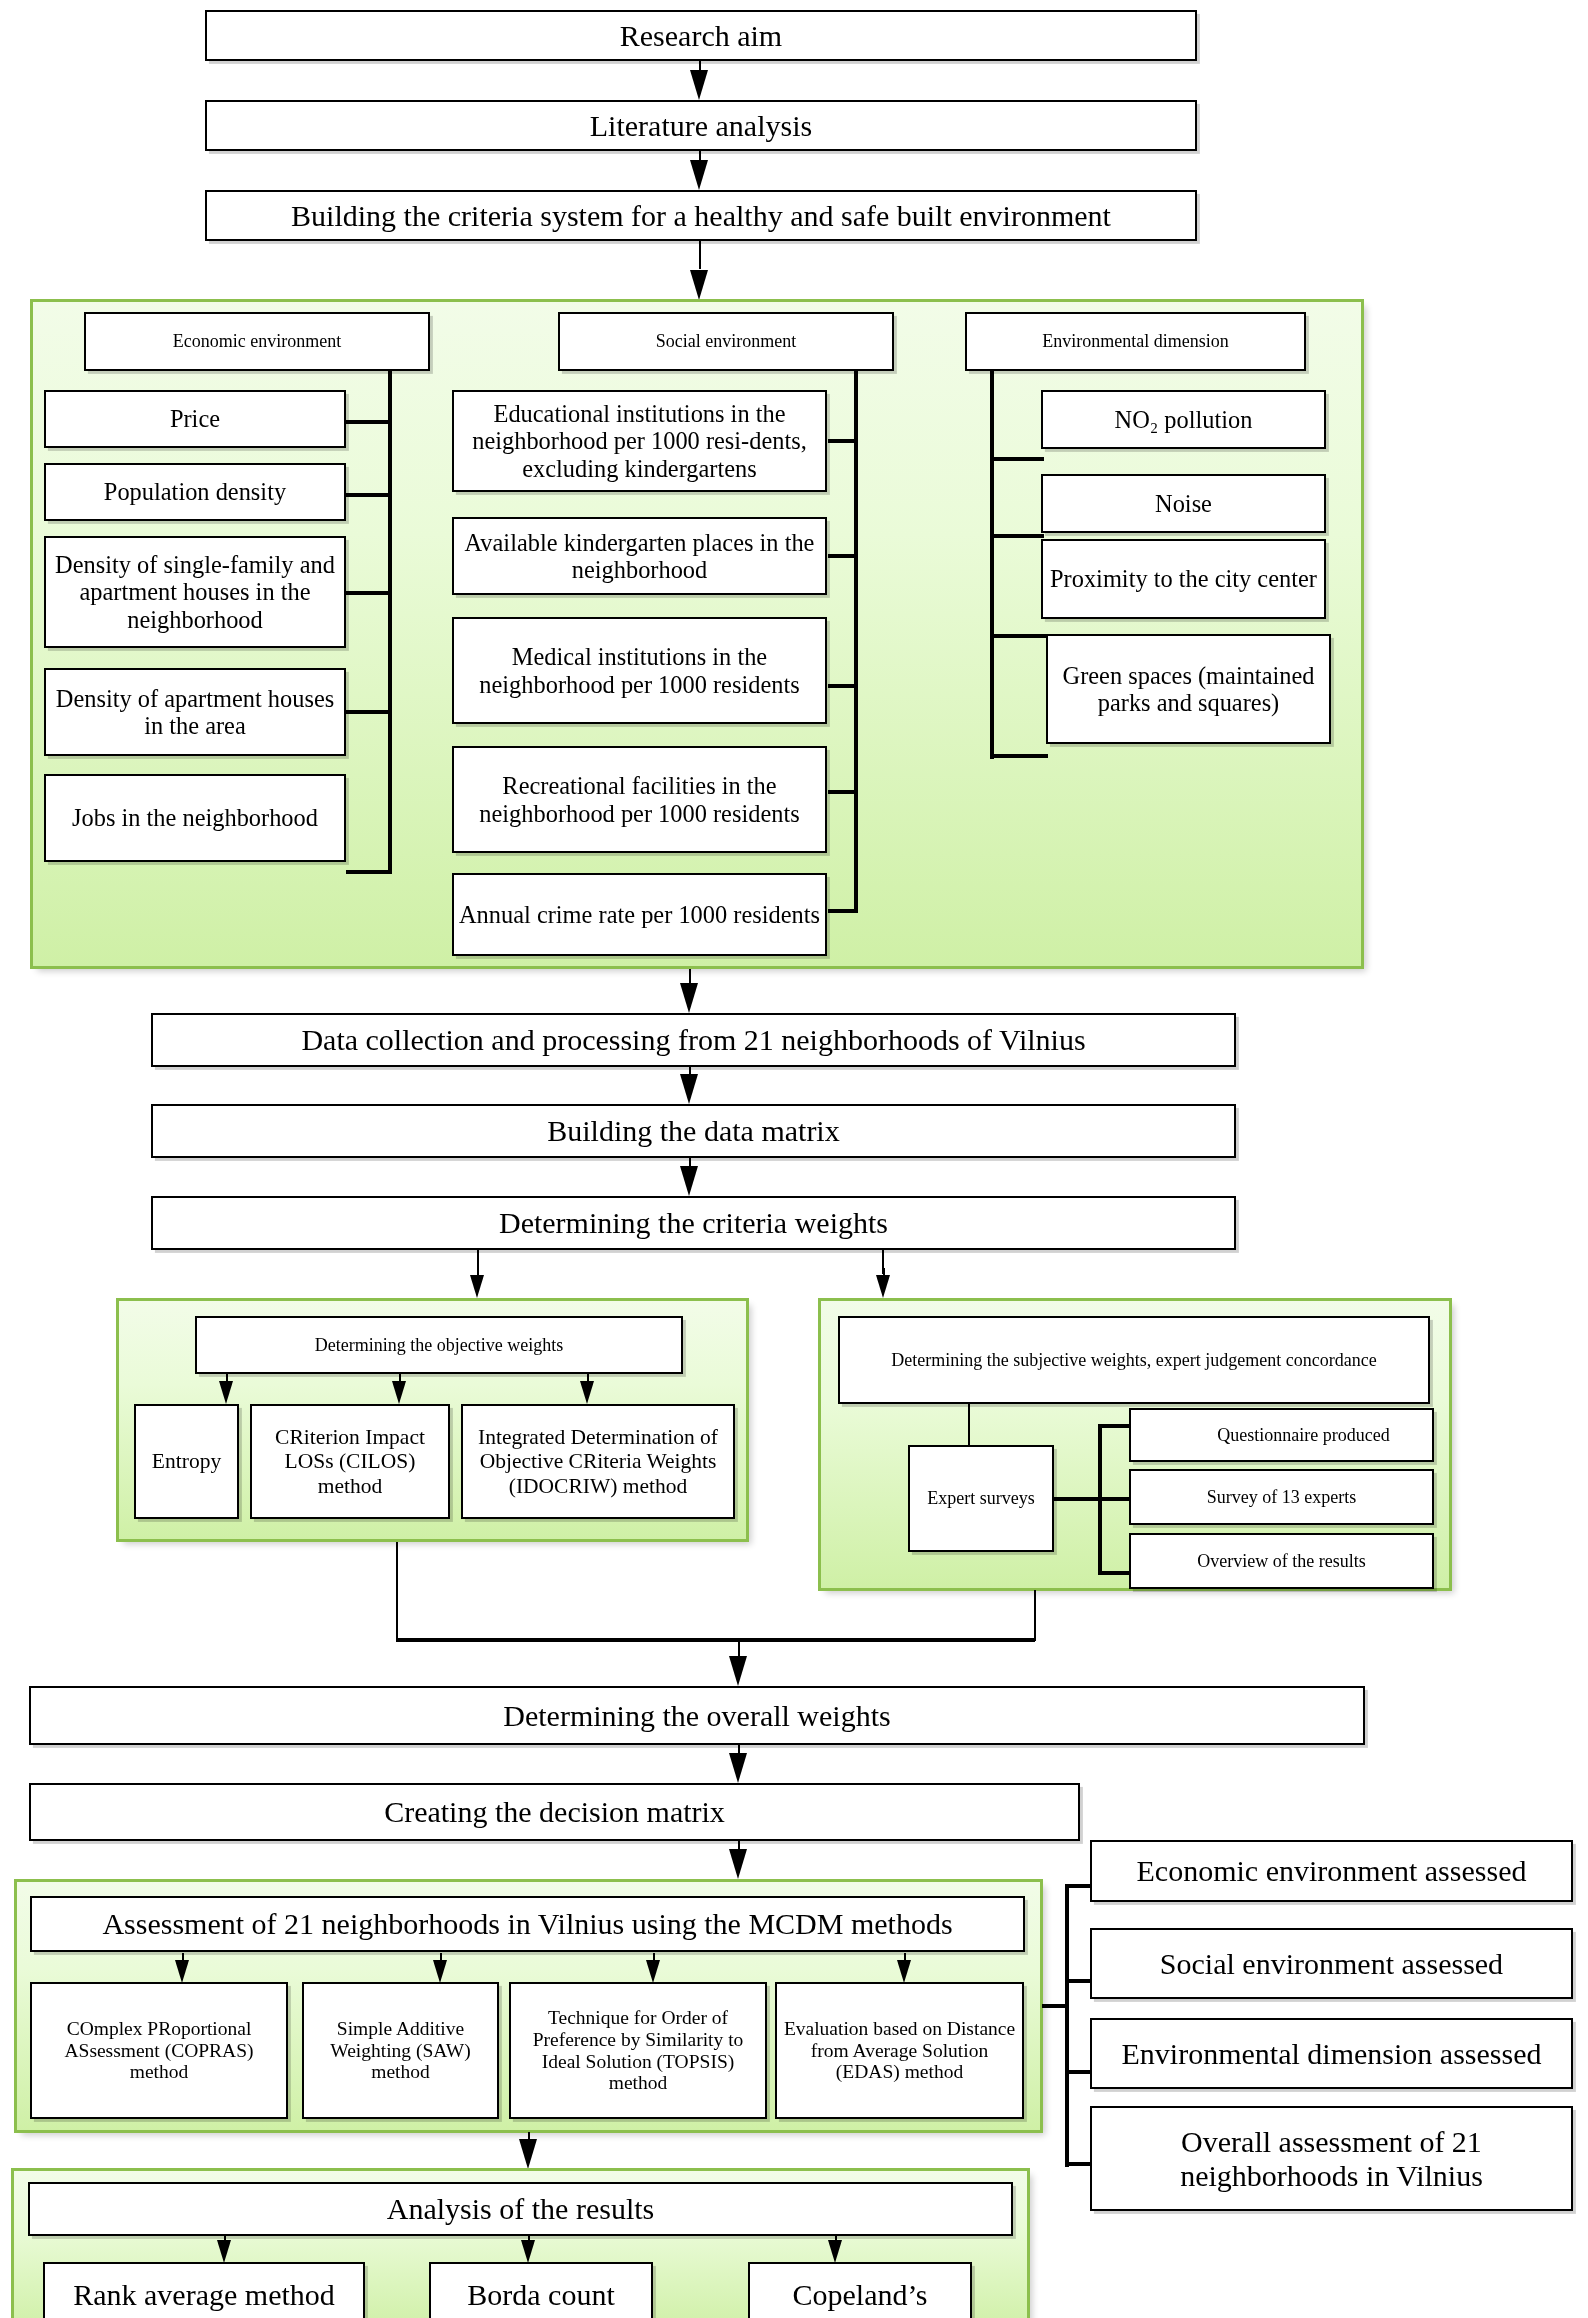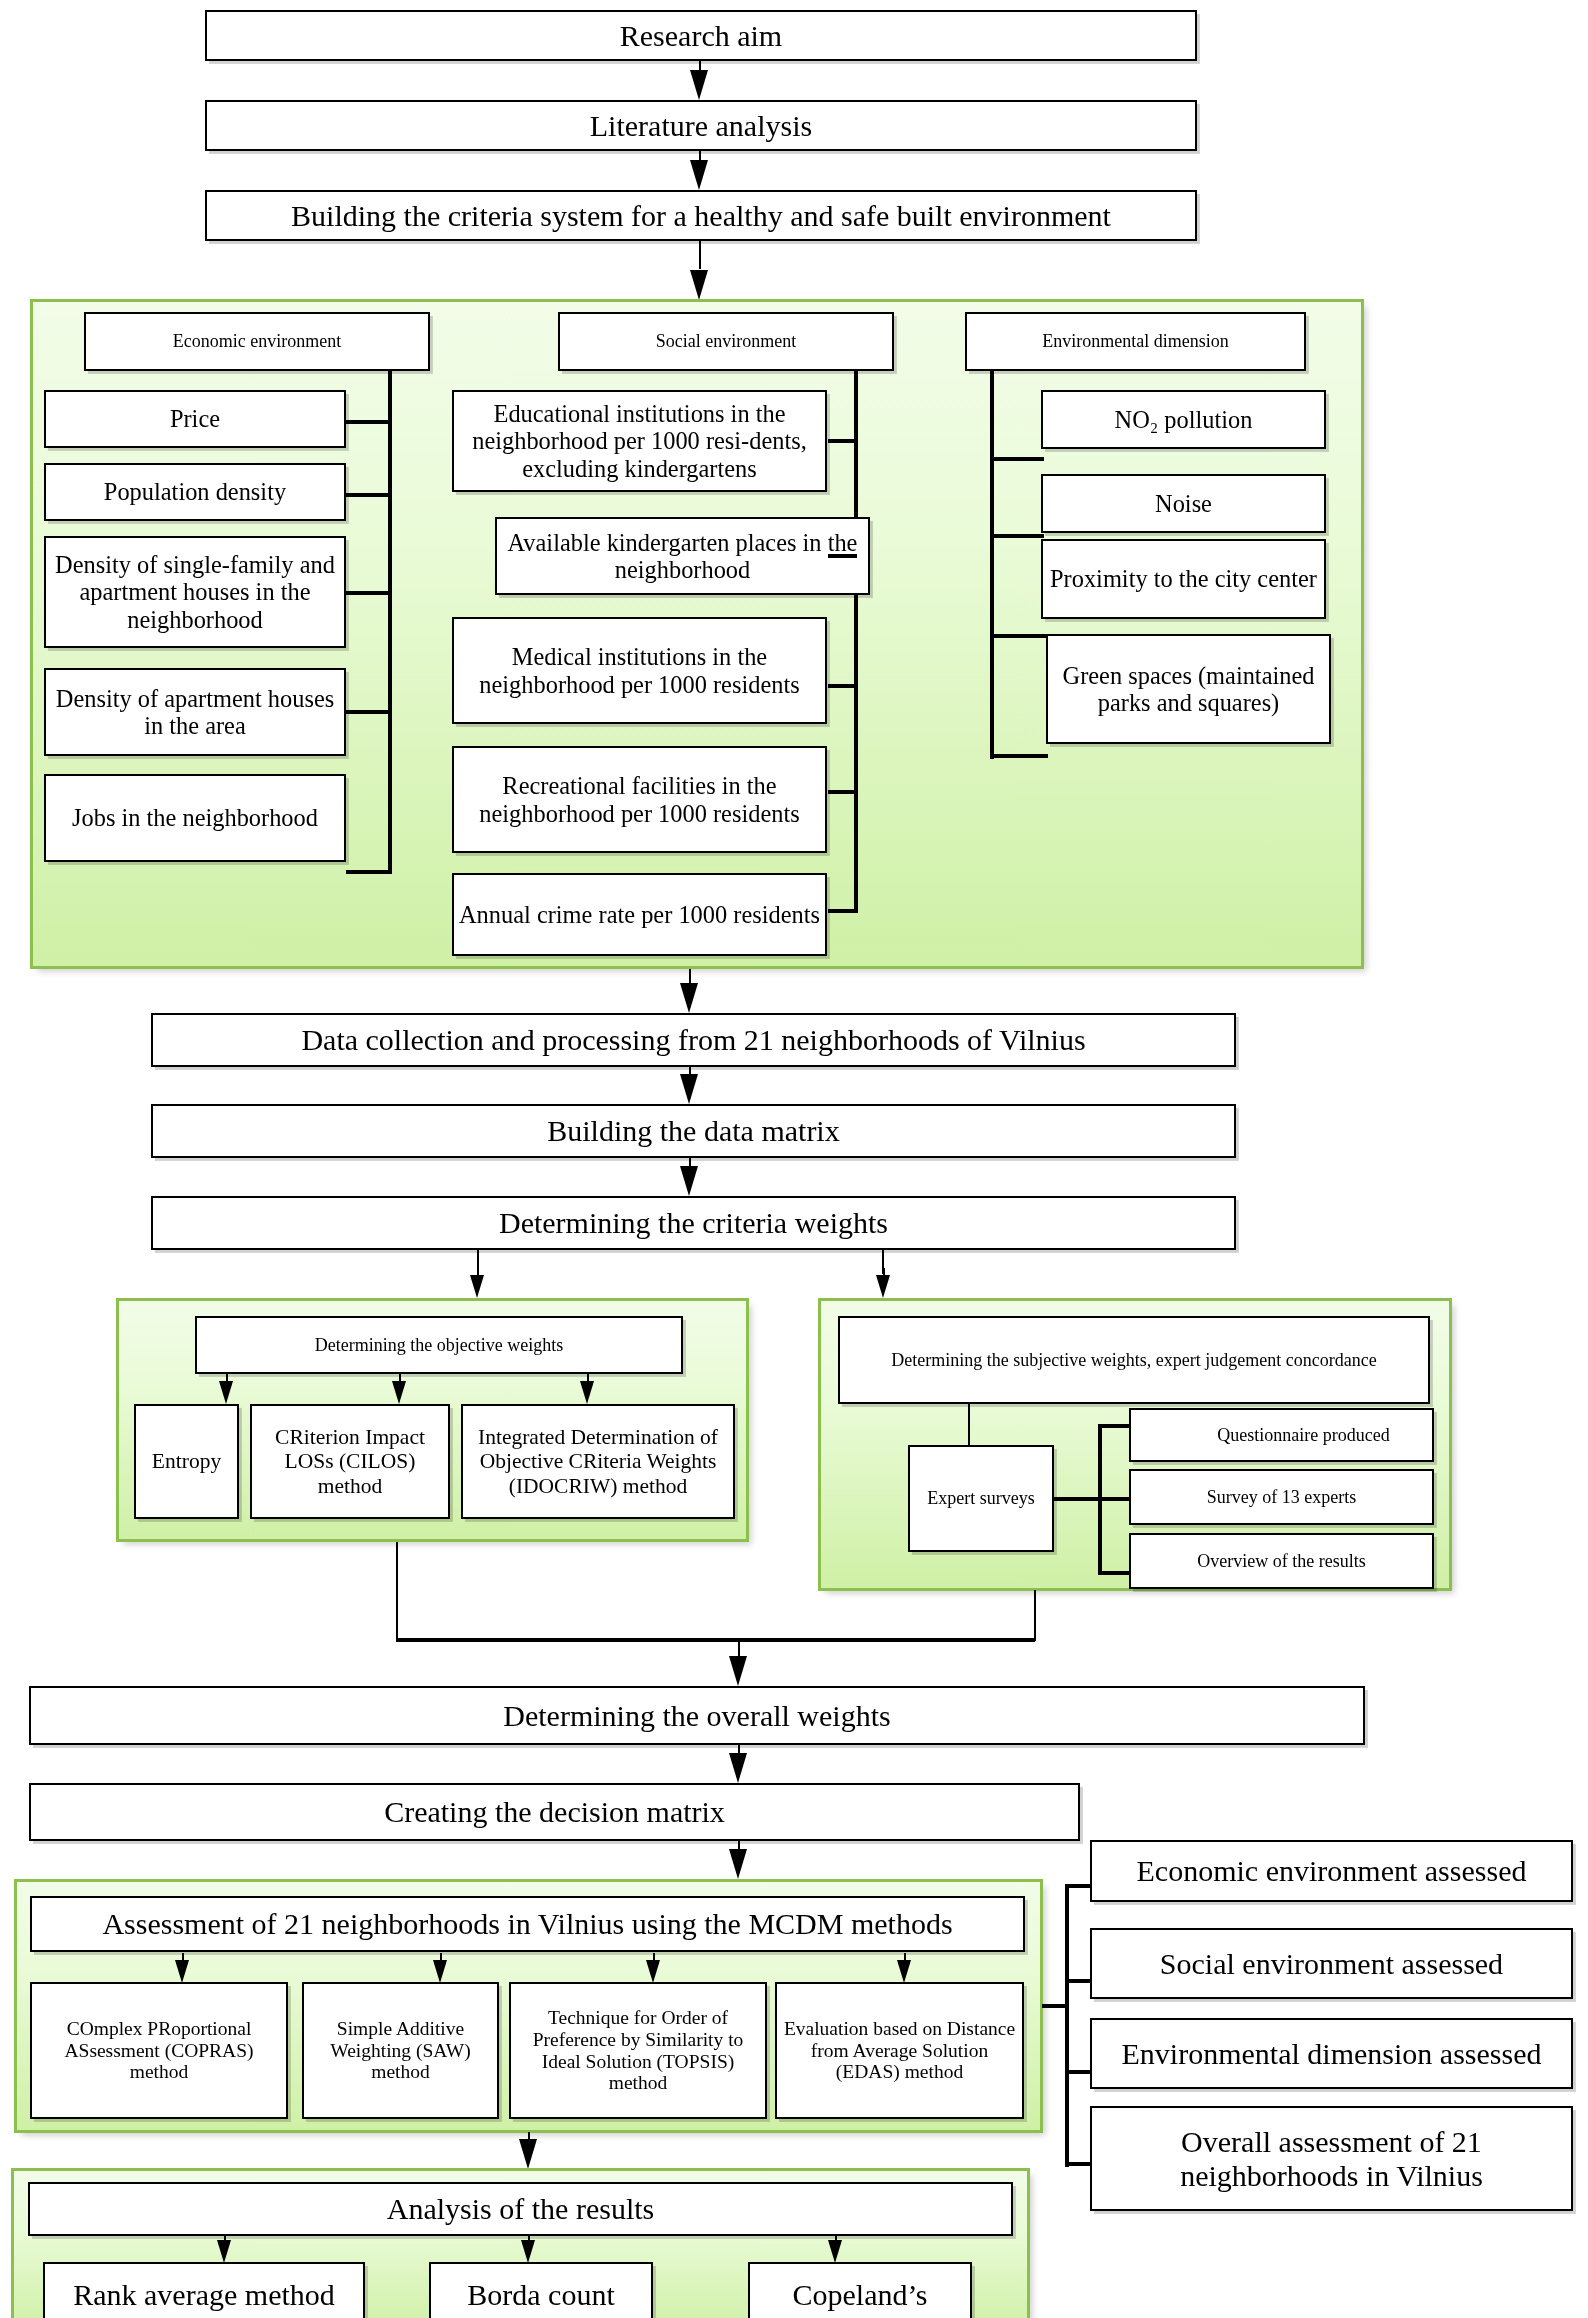--- a/index.html
+++ b/index.html
@@ -127,21 +127,21 @@
   <div class="box fs-lg" style="left:558px;top:312px;width:336px;height:59px;">
     <span>Social environment</span>
   </div>
   <div class="vline" style="left:854px;top:371px;width:4.4px;height:542px;"></div>
 
   <div class="box fs-md" style="left:452px;top:390px;width:375px;height:102px;">
     <span>Educational institutions in the neighborhood per 1000 resi-dents, excluding kindergartens</span>
   </div>
   <div class="hline" style="left:828px;top:439px;width:29px;height:4.4px;"></div>
 
-  <div class="box fs-md" style="left:452px;top:517px;width:375px;height:78px;margin-left:43px;">
+  <div class="box fs-md" style="left:452px;top:517px;width:375px;height:78px;">
     <span>Available kindergarten places in the neighborhood</span>
   </div>
   <div class="hline" style="left:828px;top:554px;width:29px;height:4.4px;"></div>
 
   <div class="box fs-md" style="left:452px;top:617px;width:375px;height:107px;">
     <span>Medical institutions in the neighborhood per 1000 residents</span>
   </div>
   <div class="hline" style="left:828px;top:684px;width:29px;height:4.4px;"></div>
 
   <div class="box fs-md" style="left:452px;top:746px;width:375px;height:107px;">

